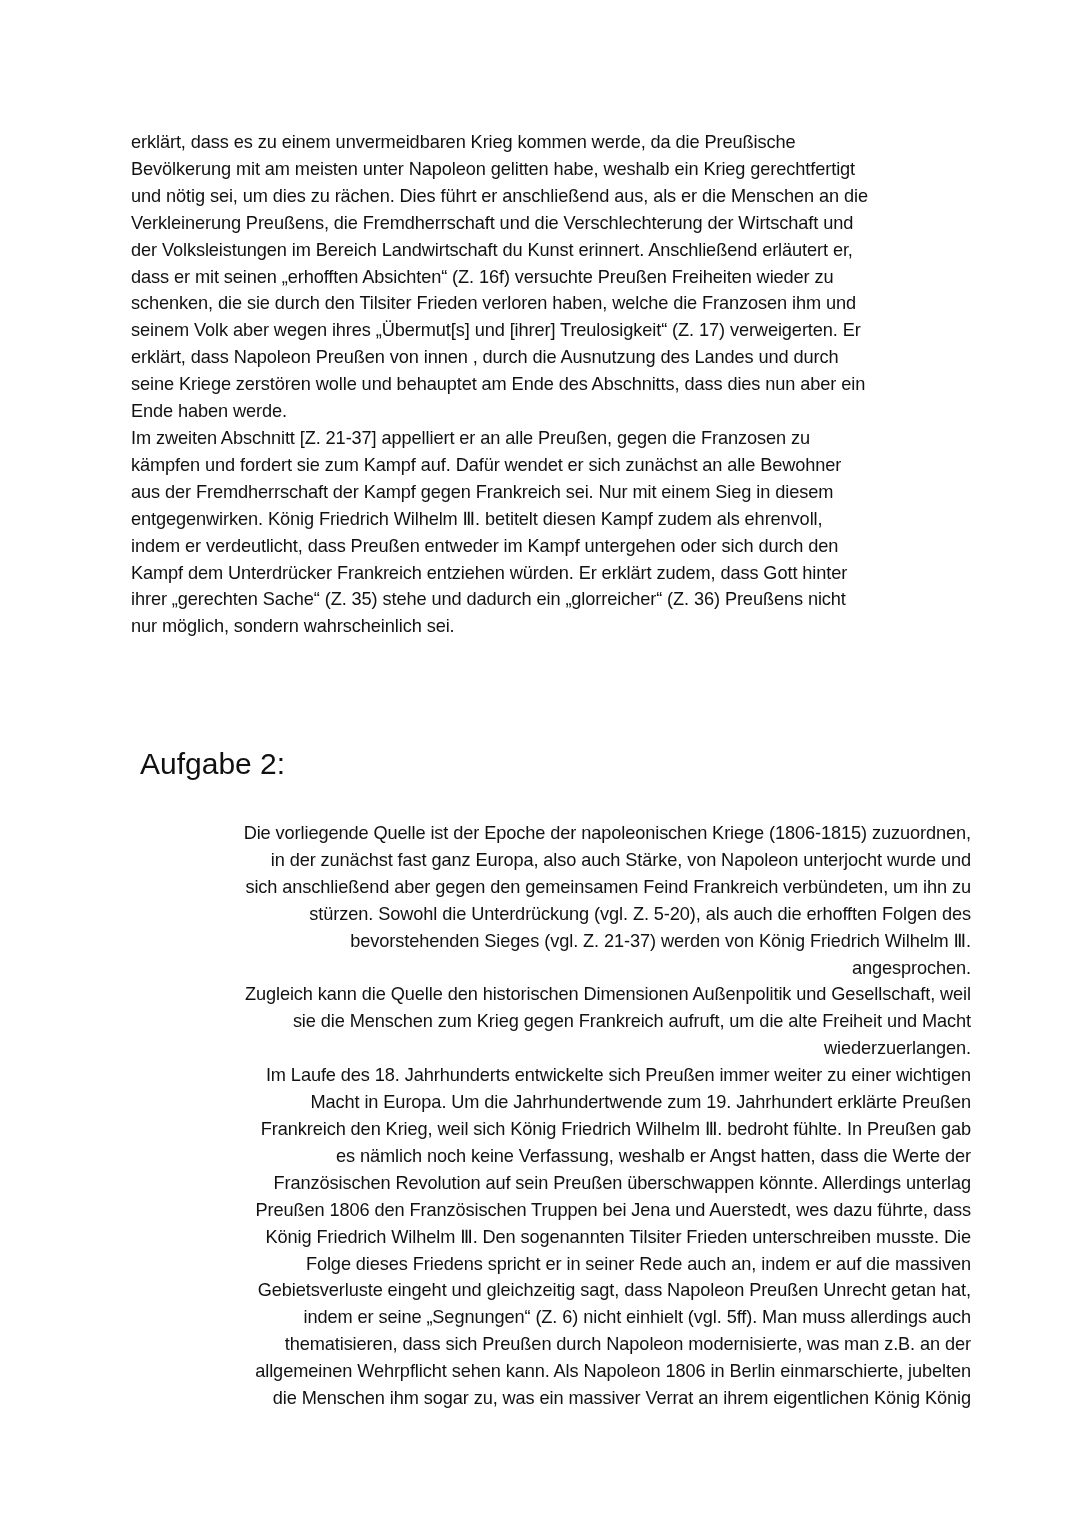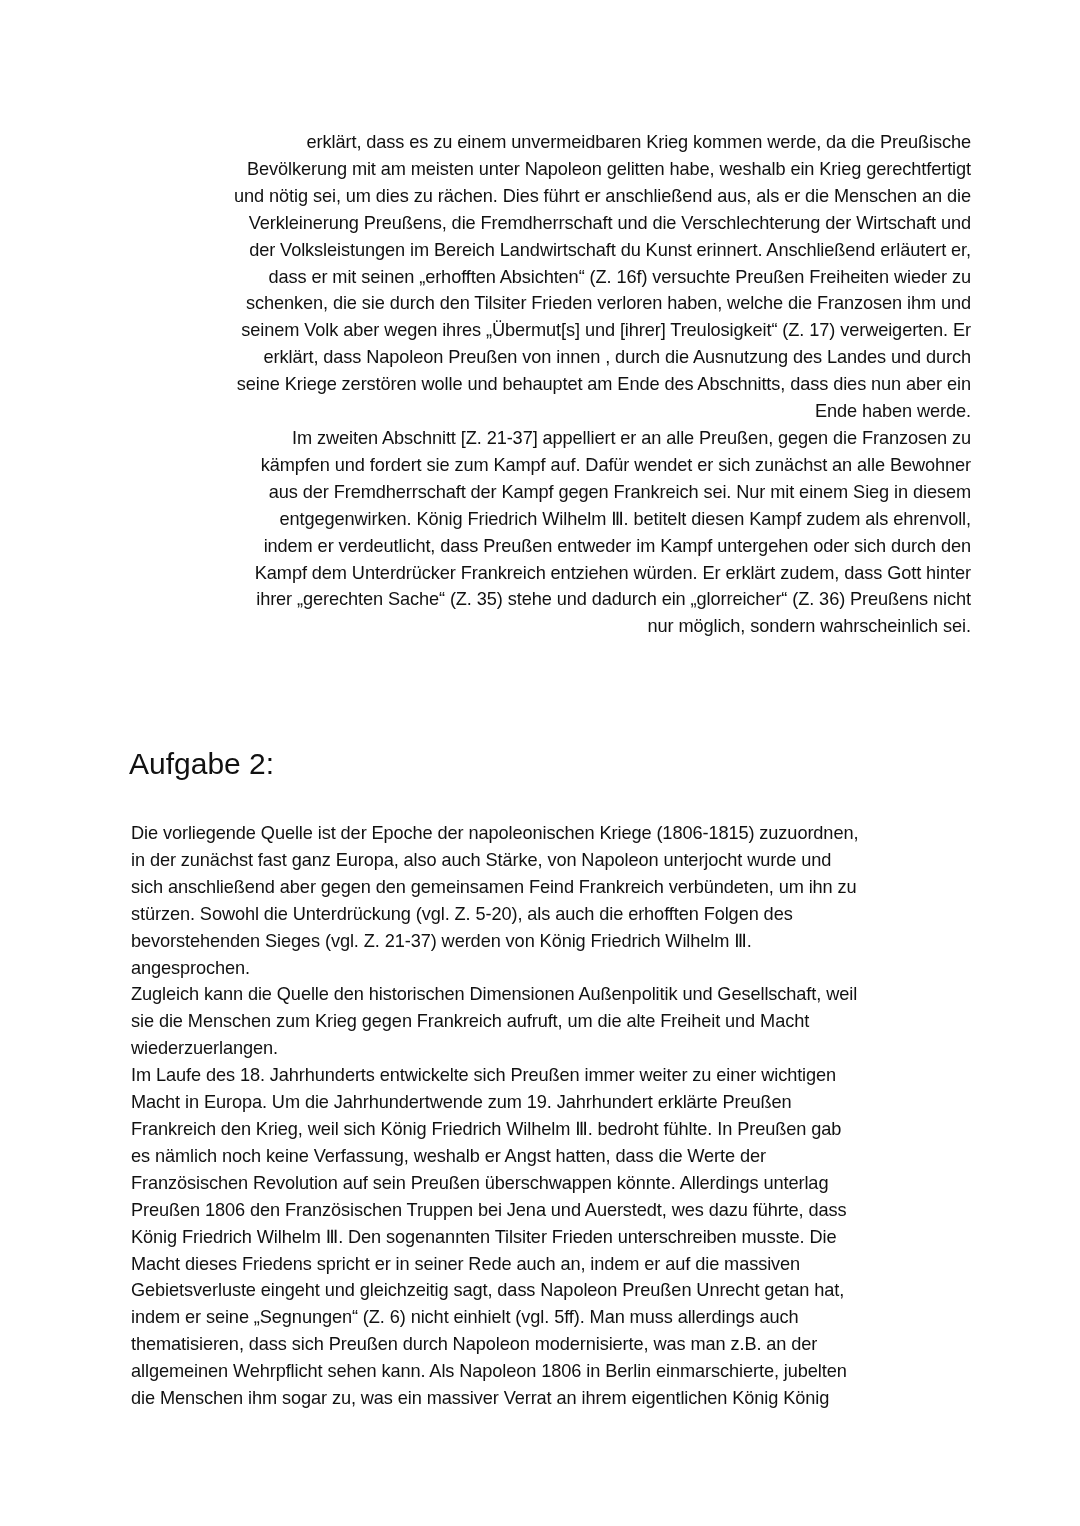--- a/index.html
+++ b/index.html
@@ -9,31 +9,31 @@
     .line {
       font-family: "Liberation Sans", sans-serif;
       font-size: 18.2px;
       line-height: 26.9px;
       color: #111111;
       white-space: nowrap;
       display: block;
       letter-spacing: -0.1px;
     }
     .heading {
-      position: absolute; left: 129px; top: 744px;
+      position: absolute; left: 140px; top: 744px;
       font-family: "Liberation Sans", sans-serif;
       font-size: 30px; line-height: 40px; color: #111111; white-space: nowrap;
     }
   </style>
 </head>
 <body>
 
 <div class="page">
 
-  <div class="block" style="top:129px;text-align:right;">
+  <div class="block" style="top:129px;">
     <span class="line">erklärt, dass es zu einem unvermeidbaren Krieg kommen werde, da die Preußische</span>
     <span class="line">Bevölkerung mit am meisten unter Napoleon gelitten habe, weshalb ein Krieg gerechtfertigt</span>
     <span class="line">und nötig sei, um dies zu rächen. Dies führt er anschließend aus, als er die Menschen an die</span>
     <span class="line">Verkleinerung Preußens, die Fremdherrschaft und die Verschlechterung der Wirtschaft und</span>
     <span class="line">der Volksleistungen im Bereich Landwirtschaft du Kunst erinnert. Anschließend erläutert er,</span>
     <span class="line">dass er mit seinen „erhofften Absichten“ (Z. 16f) versuchte Preußen Freiheiten wieder zu</span>
     <span class="line">schenken, die sie durch den Tilsiter Frieden verloren haben, welche die Franzosen ihm und</span>
     <span class="line">seinem Volk aber wegen ihres „Übermut[s] und [ihrer] Treulosigkeit“ (Z. 17) verweigerten. Er</span>
     <span class="line">erklärt, dass Napoleon Preußen von innen , durch die Ausnutzung des Landes und durch</span>
     <span class="line">seine Kriege zerstören wolle und behauptet am Ende des Abschnitts, dass dies nun aber ein</span>
@@ -43,38 +43,38 @@
     <span class="line">aus der Fremdherrschaft der Kampf gegen Frankreich sei. Nur mit einem Sieg in diesem</span>
     <span class="line">entgegenwirken. König Friedrich Wilhelm Ⅲ. betitelt diesen Kampf zudem als ehrenvoll,</span>
     <span class="line">indem er verdeutlicht, dass Preußen entweder im Kampf untergehen oder sich durch den</span>
     <span class="line">Kampf dem Unterdrücker Frankreich entziehen würden. Er erklärt zudem, dass Gott hinter</span>
     <span class="line">ihrer „gerechten Sache“ (Z. 35) stehe und dadurch ein „glorreicher“ (Z. 36) Preußens nicht</span>
     <span class="line">nur möglich, sondern wahrscheinlich sei.</span>
   </div>
 
   <div class="heading">Aufgabe 2:</div>
 
-  <div class="block" style="top:820px;">
+  <div class="block" style="top:820px;text-align:right;">
     <span class="line">Die vorliegende Quelle ist der Epoche der napoleonischen Kriege (1806-1815) zuzuordnen,</span>
     <span class="line">in der zunächst fast ganz Europa, also auch Stärke, von Napoleon unterjocht wurde und</span>
     <span class="line">sich anschließend aber gegen den gemeinsamen Feind Frankreich verbündeten, um ihn zu</span>
     <span class="line">stürzen. Sowohl die Unterdrückung (vgl. Z. 5-20), als auch die erhofften Folgen des</span>
     <span class="line">bevorstehenden Sieges (vgl. Z. 21-37) werden von König Friedrich Wilhelm Ⅲ.</span>
     <span class="line">angesprochen.</span>
     <span class="line">Zugleich kann die Quelle den historischen Dimensionen Außenpolitik und Gesellschaft, weil</span>
     <span class="line">sie die Menschen zum Krieg gegen Frankreich aufruft, um die alte Freiheit und Macht</span>
     <span class="line">wiederzuerlangen.</span>
     <span class="line">Im Laufe des 18. Jahrhunderts entwickelte sich Preußen immer weiter zu einer wichtigen</span>
     <span class="line">Macht in Europa. Um die Jahrhundertwende zum 19. Jahrhundert erklärte Preußen</span>
     <span class="line">Frankreich den Krieg, weil sich König Friedrich Wilhelm Ⅲ. bedroht fühlte. In Preußen gab</span>
     <span class="line">es nämlich noch keine Verfassung, weshalb er Angst hatten, dass die Werte der</span>
     <span class="line">Französischen Revolution auf sein Preußen überschwappen könnte. Allerdings unterlag</span>
     <span class="line">Preußen 1806 den Französischen Truppen bei Jena und Auerstedt, wes dazu führte, dass</span>
     <span class="line">König Friedrich Wilhelm Ⅲ. Den sogenannten Tilsiter Frieden unterschreiben musste. Die</span>
-    <span class="line">Macht dieses Friedens spricht er in seiner Rede auch an, indem er auf die massiven</span>
+    <span class="line">Folge dieses Friedens spricht er in seiner Rede auch an, indem er auf die massiven</span>
     <span class="line">Gebietsverluste eingeht und gleichzeitig sagt, dass Napoleon Preußen Unrecht getan hat,</span>
     <span class="line">indem er seine „Segnungen“ (Z. 6) nicht einhielt (vgl. 5ff). Man muss allerdings auch</span>
     <span class="line">thematisieren, dass sich Preußen durch Napoleon modernisierte, was man z.B. an der</span>
     <span class="line">allgemeinen Wehrpflicht sehen kann. Als Napoleon 1806 in Berlin einmarschierte, jubelten</span>
     <span class="line">die Menschen ihm sogar zu, was ein massiver Verrat an ihrem eigentlichen König König</span>
   </div>
 
 </div>
 
 </body></html>

